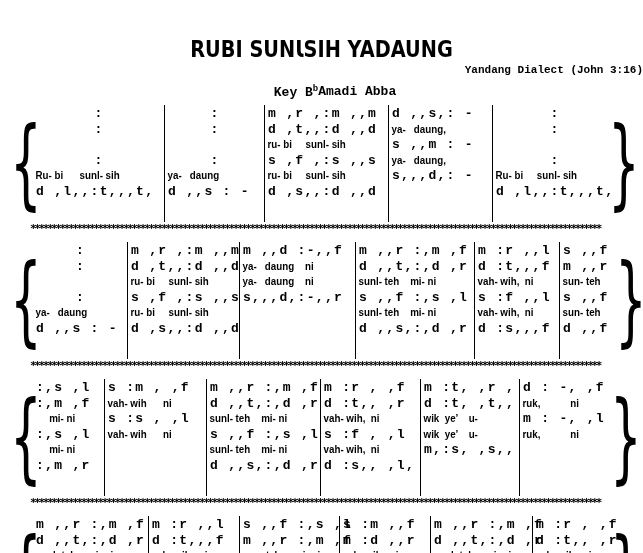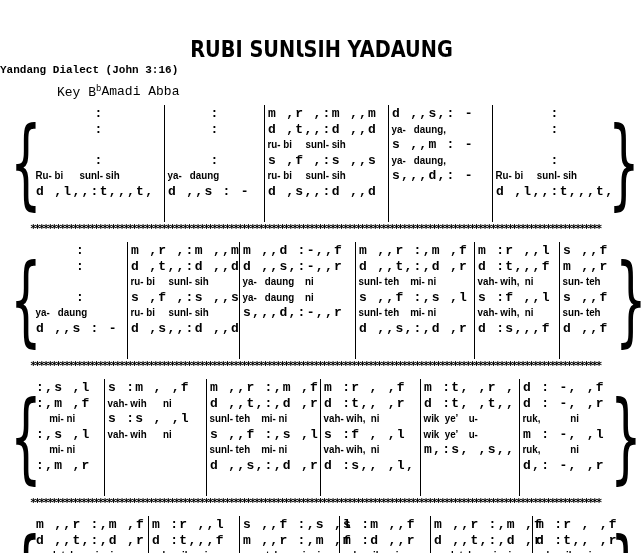--- a/index.html
+++ b/index.html
@@ -3,25 +3,25 @@
 <meta charset="utf-8">
 <style>
   * { margin:0; padding:0; box-sizing:border-box; }
   html,body { width:643px; height:553px; background:#ffffff; color:#000; overflow:hidden;
               font-family:"Liberation Sans", sans-serif; }
   .page { width:643px; height:553px; position:relative; }
 
   .title { margin-top:36px; text-align:center; font-family:"DejaVu Sans", sans-serif;
            font-weight:bold; font-size:23px; letter-spacing:0px; transform:scaleX(0.84);
            transform-origin:50% 50%; white-space:nowrap; }
-  .subtitle { text-align:left; font-family:"Liberation Mono", monospace; font-weight:bold;
+  .subtitle { text-align:right; font-family:"Liberation Mono", monospace; font-weight:bold;
               font-size:11px; margin-top:2px; }
 
-  .keyrow { display:flex; justify-content:flex-start; margin:8px 30px 0 28px;
-            font-family:"Liberation Mono", monospace; font-weight:normal; font-size:13px;padding-left:29px; }
+  .keyrow { display:flex; justify-content:center; margin:8px 30px 0 28px;
+            font-family:"Liberation Mono", monospace; font-weight:bold; font-size:13px;padding-left:29px; }
   .sup { vertical-align:super; font-size:9px; }
 
   .system { display:flex; align-items:stretch; margin-left:18px; margin-top:2px; }
   .brace { width:15px; display:flex; align-items:center; justify-content:center;
            font-family:"DejaVu Sans", sans-serif; font-size:100px; font-weight:normal;
            overflow:visible; }
   .brace > span { display:inline-block; transform:scale(0.5,0.98); transform-origin:50% 50%; }
   .measures { display:flex; align-items:stretch; }
   .m { padding:1px 0 1px 0; }
   .m + .m { border-left:1.5px solid #000; }
@@ -126,21 +126,20 @@
         <div class="m">
           <div class="nr">m ,r ,:m ,,m</div>
           <div class="nr">d ,t,,:d ,,d</div>
           <div class="lr">ru- bi     sunl- sih</div>
           <div class="nr">s ,f ,:s ,,s</div>
           <div class="lr">ru- bi     sunl- sih</div>
           <div class="nr">d ,s,,:d ,,d</div>
         </div>
         <div class="m">
           <div class="nr">m ,,d :-,,f</div>
-          <div class="nr">d ,,s,:-,,r</div>
           <div class="lr">ya-   daung    ni</div>
           <div class="lr">ya-   daung    ni</div>
           <div class="nr">s,,,d,:-,,r</div>
         </div>
         <div class="m">
           <div class="nr">m ,,r :,m ,f</div>
           <div class="nr">d ,,t,:,d ,r</div>
           <div class="lr">sunl- teh    mi- ni</div>
           <div class="nr">s ,,f :,s ,l</div>
           <div class="lr">sunl- teh    mi- ni</div>
@@ -206,25 +205,23 @@
         </div>
         <div class="m">
           <div class="nr">m :t, ,r ,</div>
           <div class="nr">d :t, ,t,,</div>
           <div class="lr">wik  ye’    u-</div>
           <div class="lr">wik  ye’    u-</div>
           <div class="nr">m,:s, ,s,,</div>
         </div>
         <div class="m">
           <div class="nr">d : -, ,f</div>
-          <div class="nr">d : -, ,r</div>
           <div class="lr">ruk,           ni</div>
           <div class="nr">m : -, ,l</div>
           <div class="lr">ruk,           ni</div>
-          <div class="nr">d,: -, ,r</div>
         </div>
       </div>
     <div class="brace">
         <span>}</span>
       </div>
   </div>
   <div class="stars">***************************************************************************************************************************************</div>
 
   <div class="system">
     <div class="brace">

